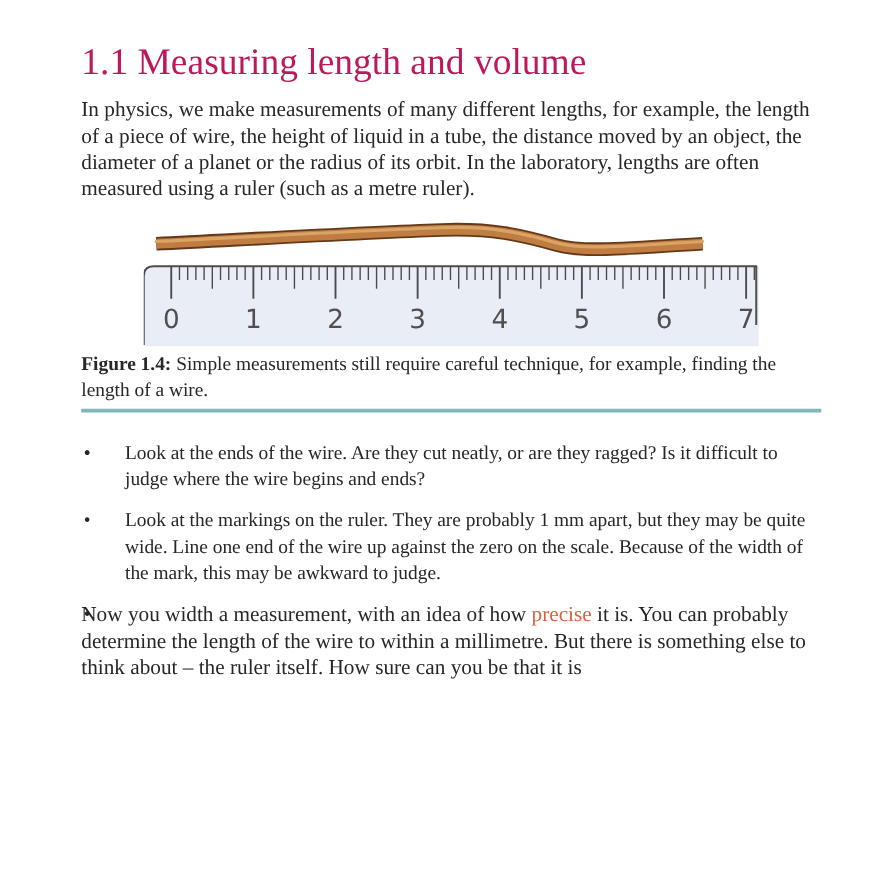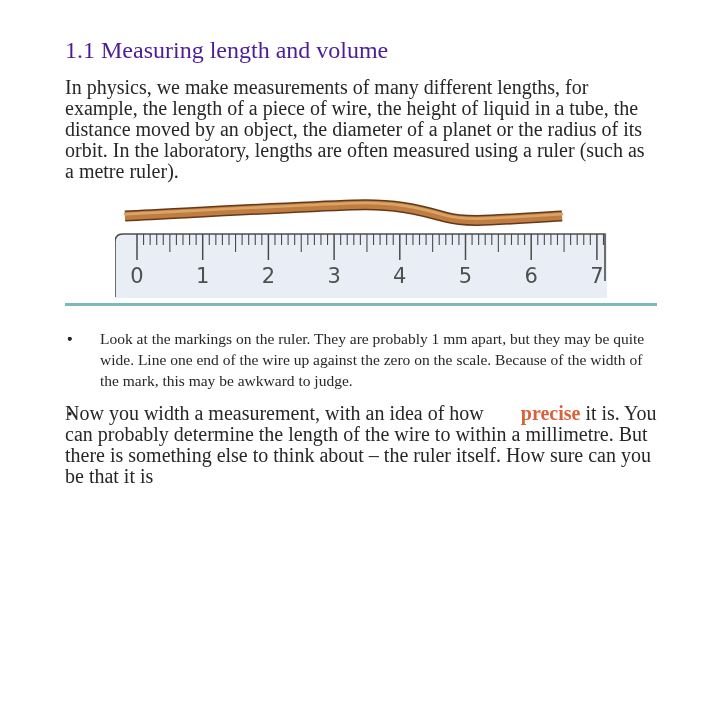--- a/index.html
+++ b/index.html
@@ -12,28 +12,28 @@
     color: #272727;
   }
   .page {
     position: absolute;
     left: 65px; top: 0;
     width: 592px;
   }
   .heading {
     margin: 0;
     padding-top: 34px;
-    font-size: 24px;
+    font-size: 30px;
     line-height: 32px;
     font-weight: 400;
-    color: #4c1d95;
+    color: #be185d;
   }
   .para {
     margin: 11px 0 0 0;
-    font-size: 20px;
+    font-size: 17px;
     line-height: 21px;
   }
   .fig {
     position: relative;
     height: 102px;
     margin-top: 15px;
   }
   .fig svg { position: absolute; left: 50px; top: 0; }
   .caption {
     margin: 3px 0 0 0;
@@ -57,22 +57,21 @@
     margin-bottom: 12px;
     font-size: 15.5px;
     line-height: 21px;
   }
   ul.bullets li .marker {
     position: absolute;
     left: 2px; top: 0;
   }
   .highlight {
     color: #d9613b;
-    font-weight: 700;
-    margin-left: 32px;
+    font-weight: 400;
   }
   .ruler-label-text {
     font-family: "DejaVu Sans", sans-serif;
     font-size: 21px;
     fill: #4f4f4f;
   }
 </style>
 </head>
 <body>
 
@@ -176,25 +175,26 @@
       </g>
 
       <g>
         <path d="M 10 19 C 90 15, 180 10, 238 8 C 278 6.5, 302 12, 330 20 C 352 26, 378 23, 447 19" fill="none" stroke="#64391a" stroke-width="11" stroke-linecap="butt"></path>
         <path d="M 10 19 C 90 15, 180 10, 238 8 C 278 6.5, 302 12, 330 20 C 352 26, 378 23, 447 19" fill="none" stroke="#c07d41" stroke-width="8" stroke-linecap="butt"></path>
         <path d="M 10 17.2 C 90 13.2, 180 8.2, 238 6.2 C 278 4.7, 302 10.2, 330 18.2 C 352 24.2, 378 21.2, 447 17.2" fill="none" stroke="#dba467" stroke-width="2.6" stroke-linecap="round"></path>
       </g>
     </svg>
   </div>
 
+  <p class="caption"><span class="cap-label">Figure 1.4:</span><span> Simple measurements still require careful technique, for example, finding the length of a wire.</span></p>
 
   <div class="rule"></div>
 
   <ul class="bullets">
     <li><span class="marker">•</span></li>
-    <li><span class="marker">•</span></li>
+    <li><span class="marker">•</span><span>Look at the ends of the wire. Are they cut neatly, or are they ragged? Is it difficult to judge where the wire begins and ends?</span></li>
     <li><span class="marker">•</span><span>Look at the markings on the ruler. They are probably 1 mm apart, but they may be quite wide. Line one end of the wire up against the zero on the scale. Because of the width of the mark, this may be awkward to judge.</span></li>
     <li><span class="marker">•</span></li>
   </ul>
 
   <p class="para" style="margin-top:6px;"><span>Now you width a measurement, with an idea of how </span><span class="highlight">precise</span><span> it is. You can probably determine the length of the wire to within a millimetre. But there is something else to think about – the ruler itself. How sure can you be that it is</span></p>
 
 </div>
 
 </body></html>

